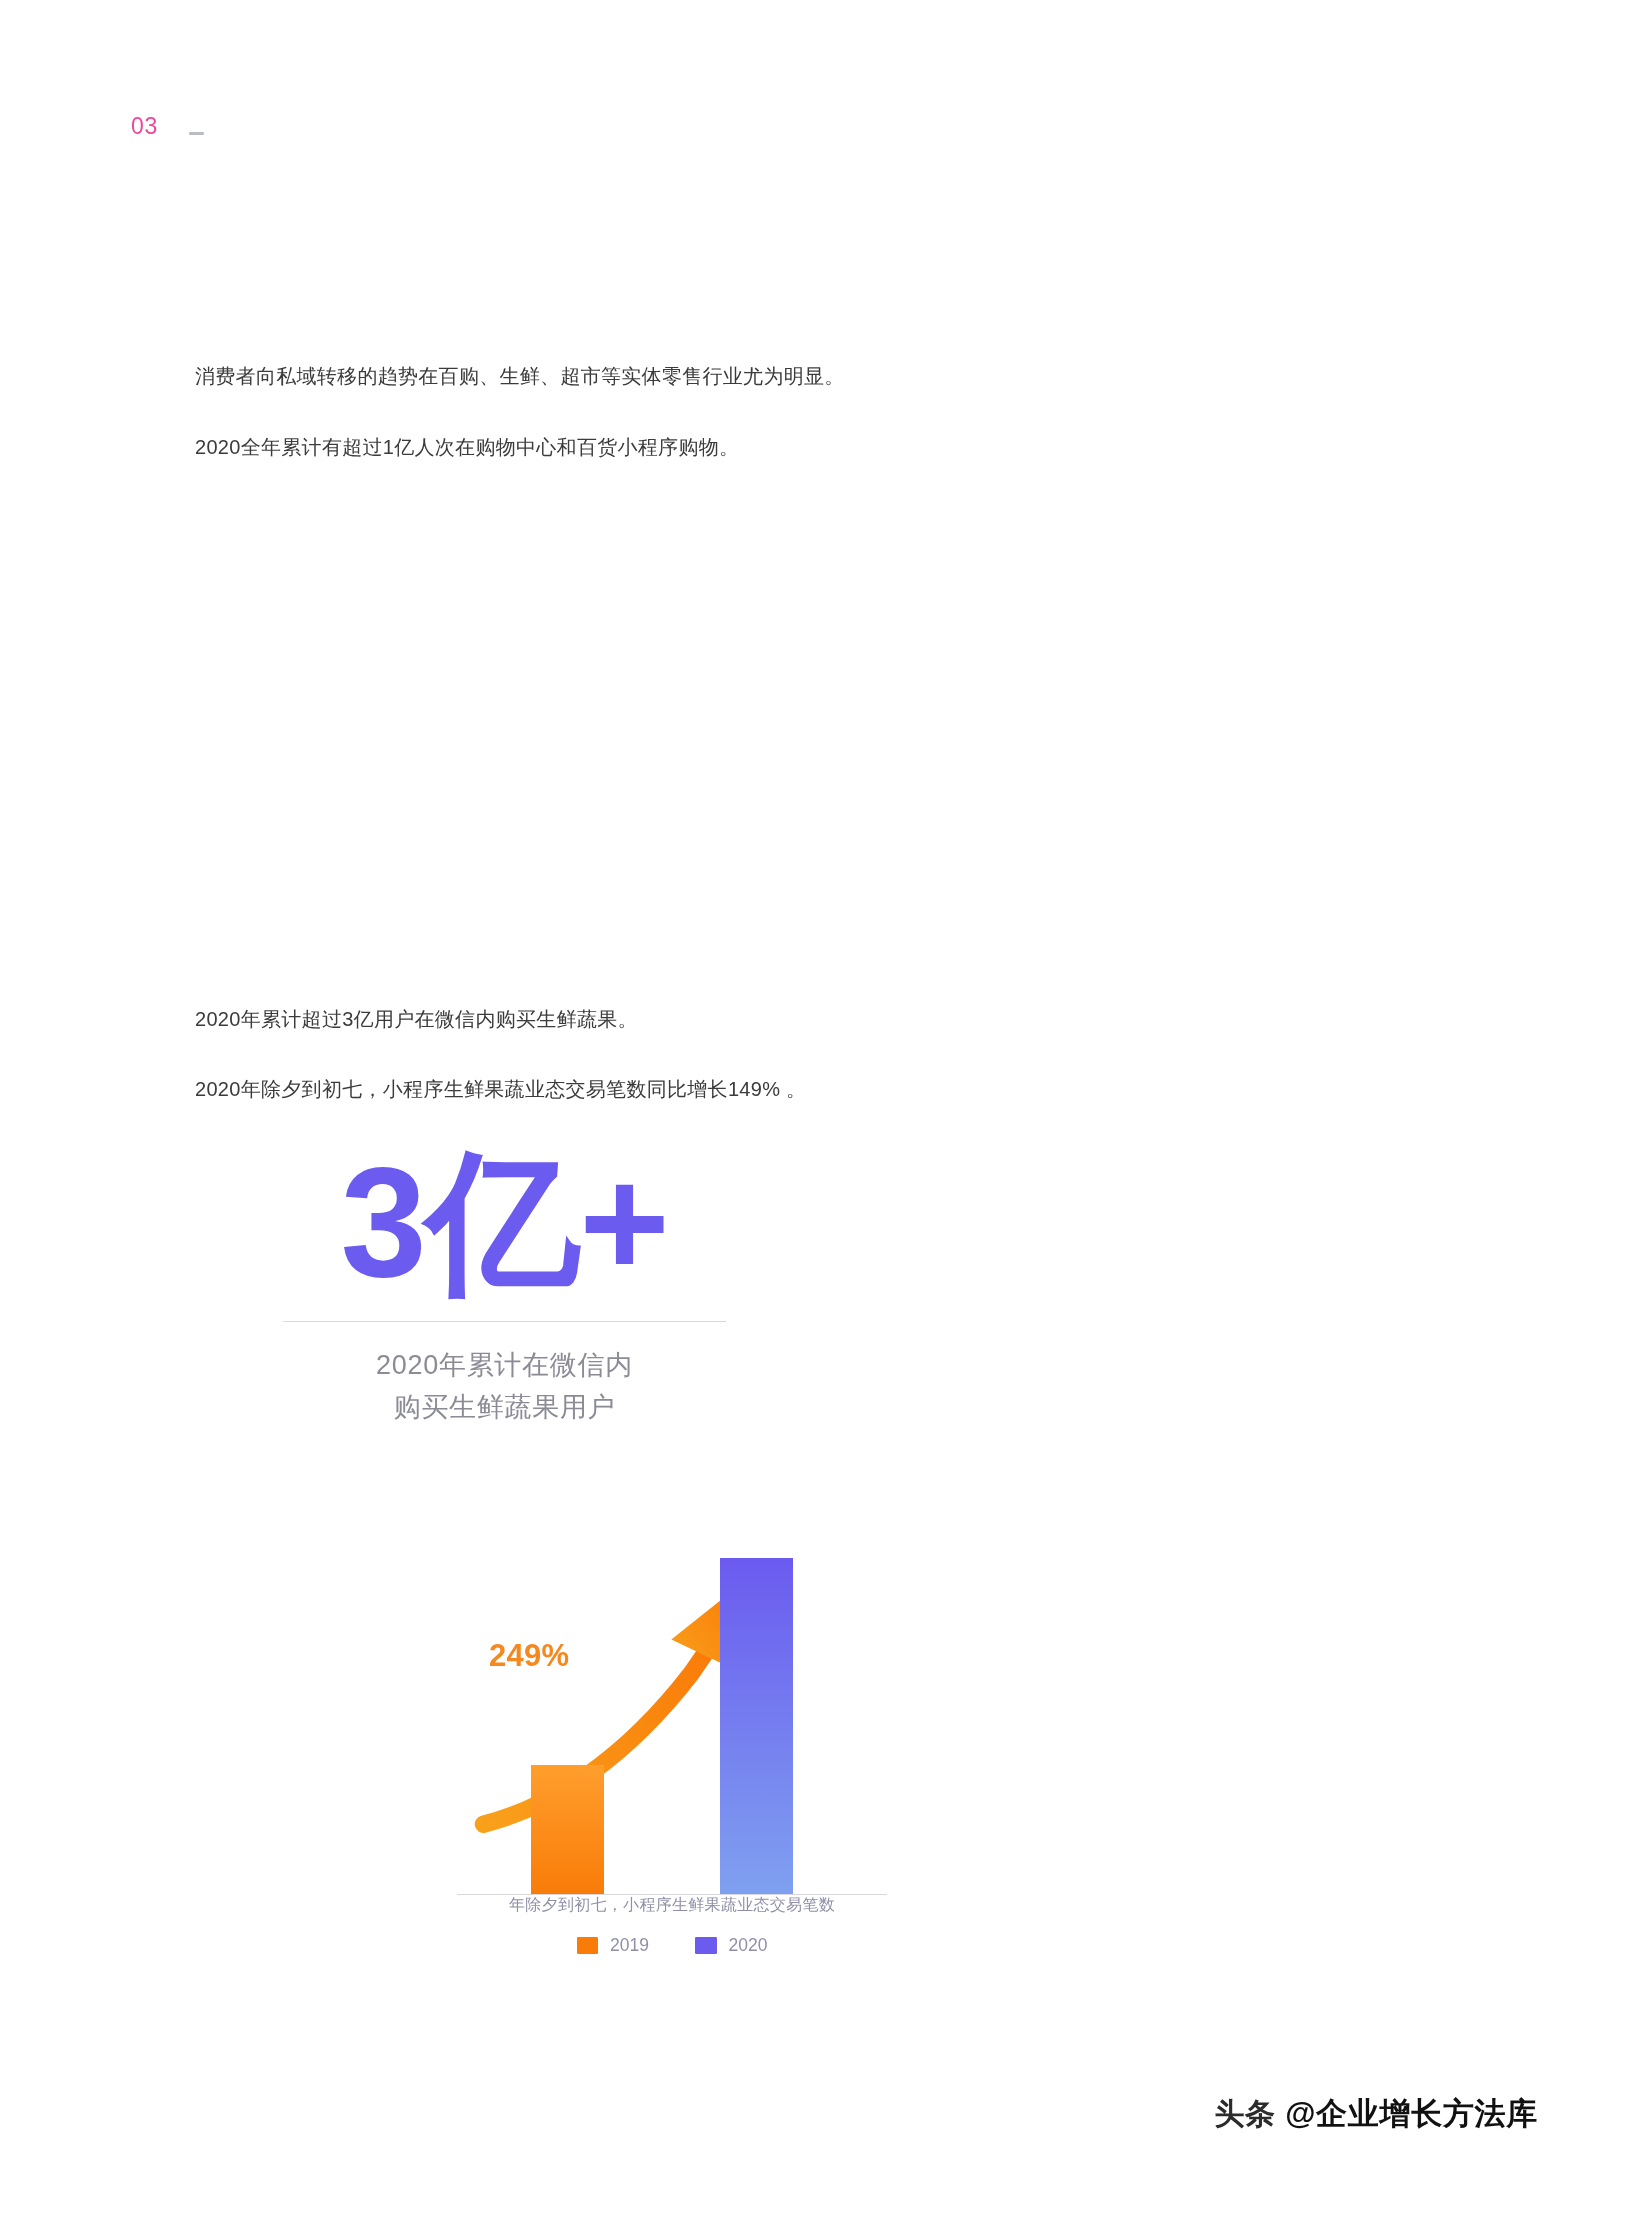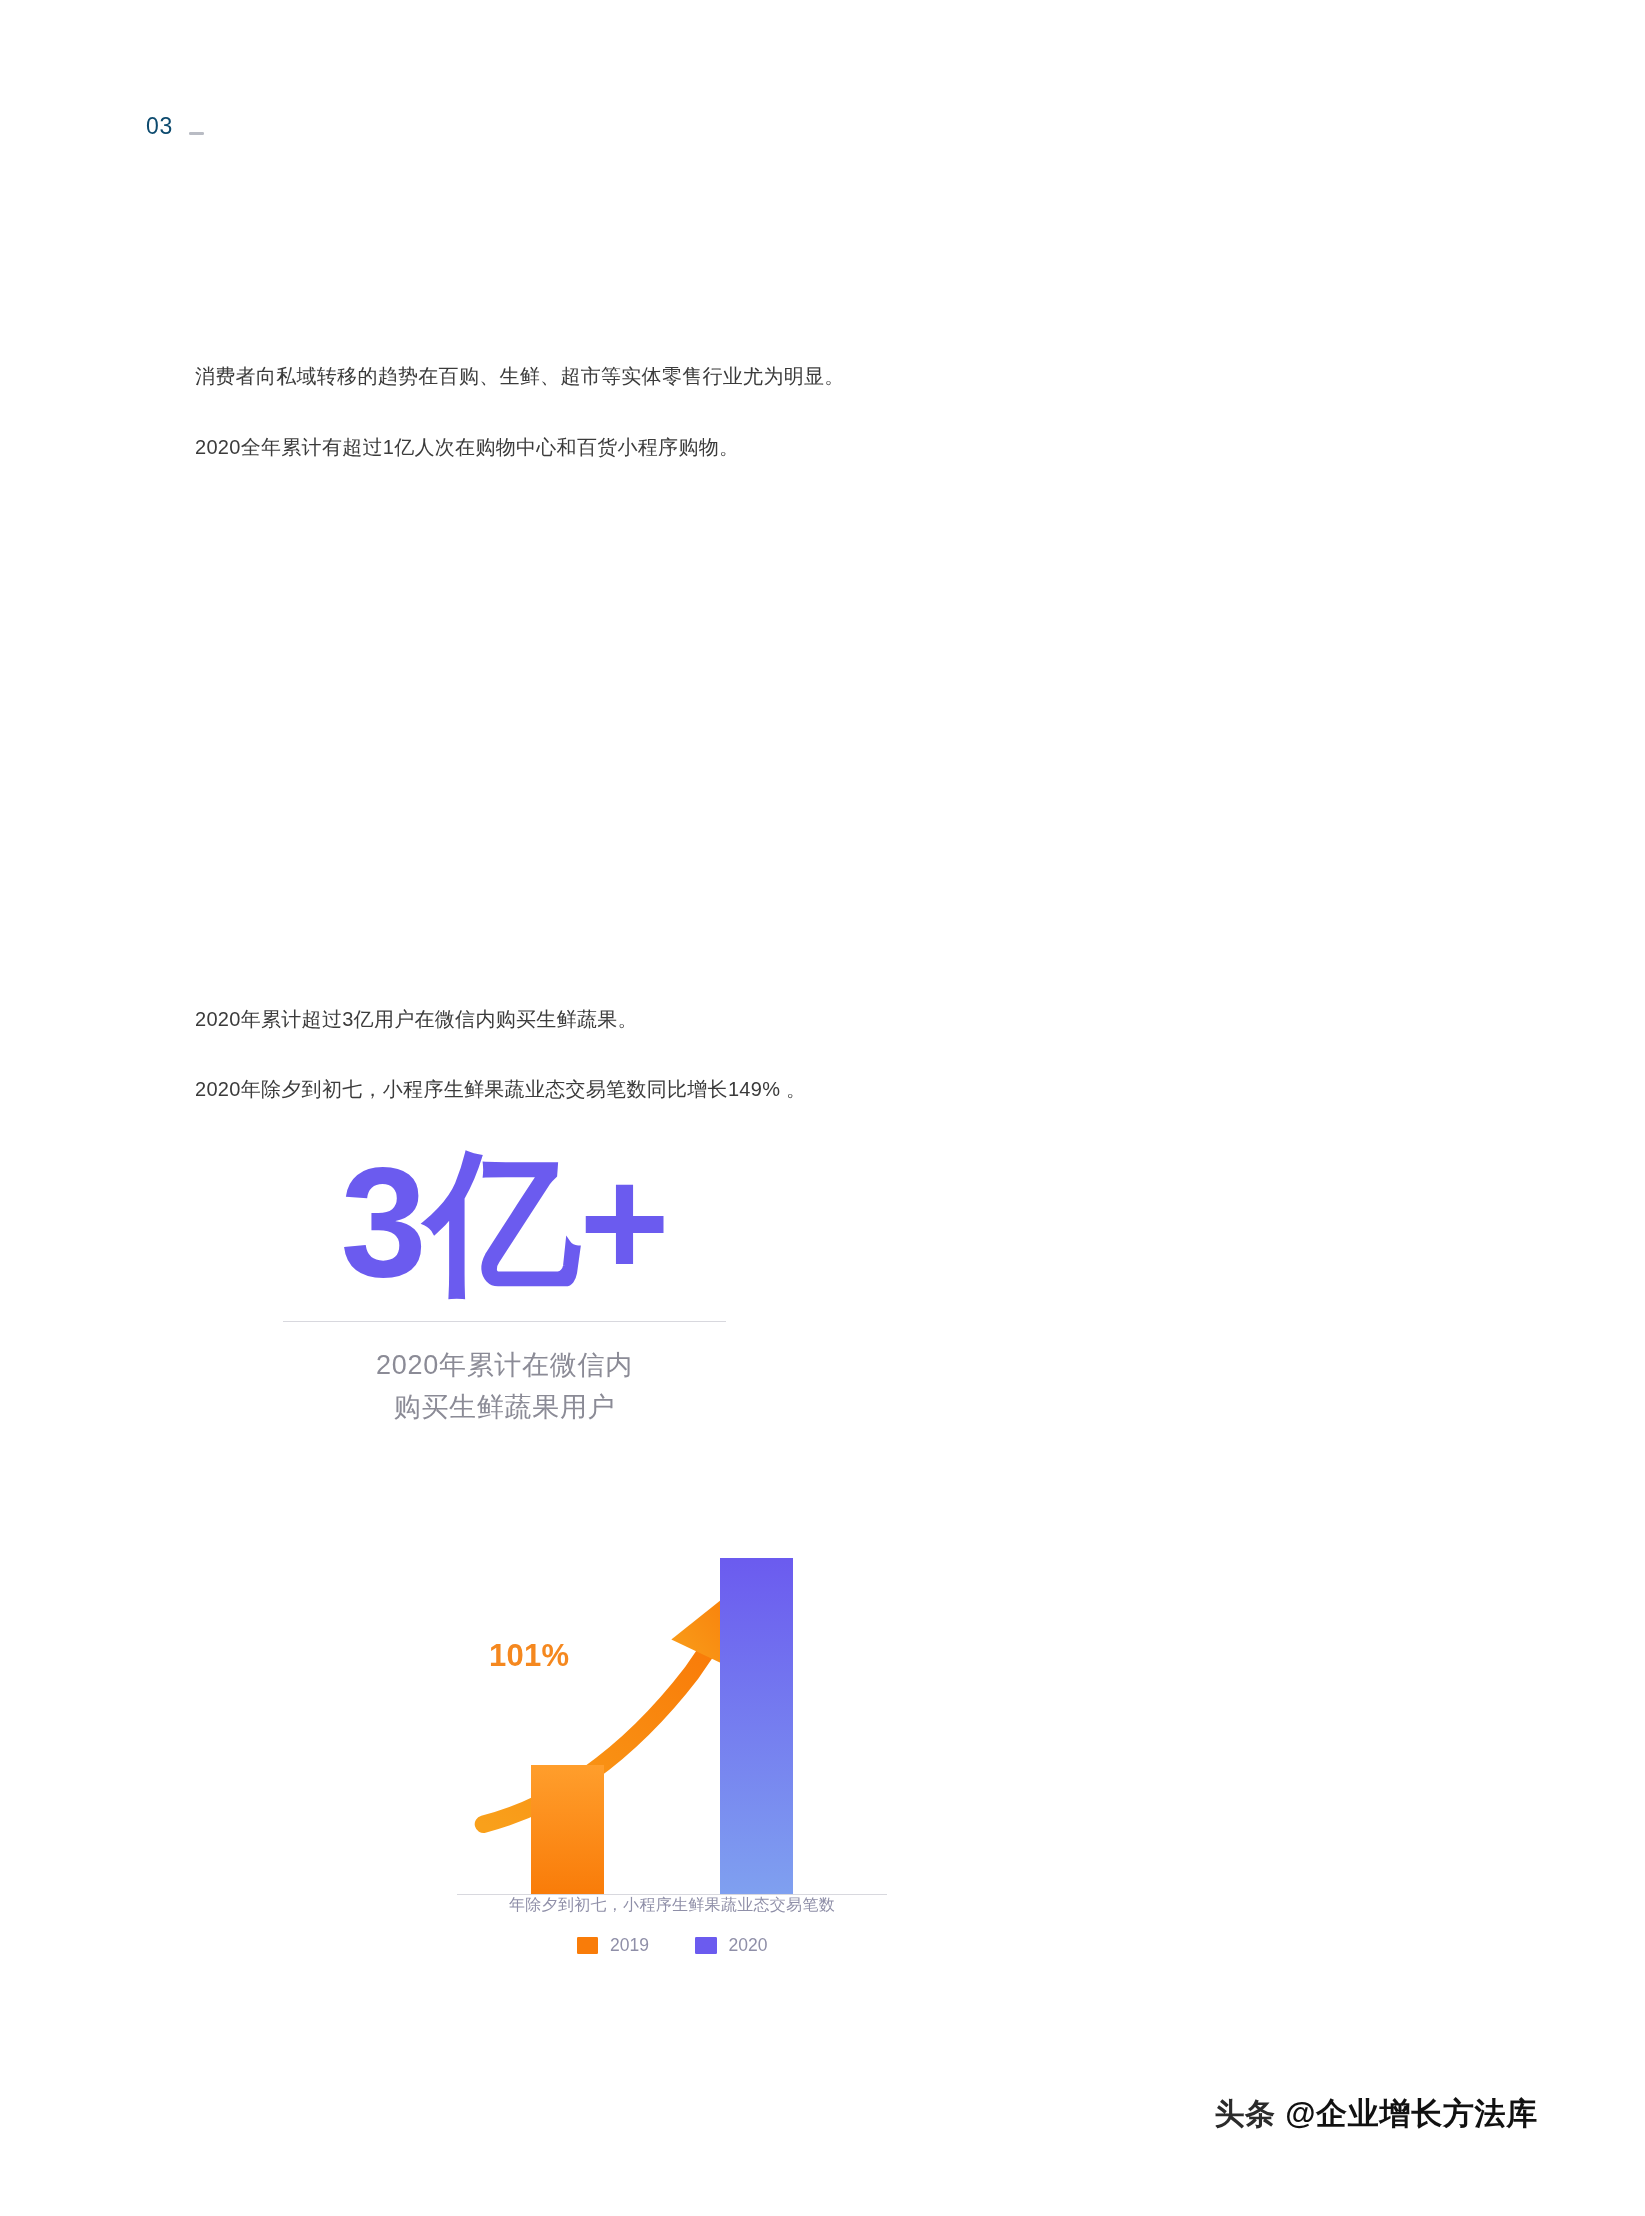--- a/index.html
+++ b/index.html
@@ -19,24 +19,24 @@
     position: absolute;
     left: 0; top: 0;
     width: 1645px;
     height: 2216px;
     background: #ffffff;
   }
 
   
   .page-number {
     position: absolute;
-    left: 146px;
+    left: 131px;
     top: 113px;
     font-size: 23px;
-    color: #0c4a6e;
+    color: #ec4899;
     letter-spacing: 0.7px;
     font-family: "Liberation Sans", sans-serif;
   }
   .page-number-dash {
     position: absolute;
     left: 189px;
     top: 132px;
     width: 15px;
     height: 3.4px;
     background: #b9bcc4;
@@ -233,21 +233,21 @@
       <defs>
         <linearGradient id="arrowGrad" x1="0" y1="1" x2="1" y2="0">
           <stop offset="0%" stop-color="#f9a01b"></stop>
           <stop offset="100%" stop-color="#f97c09"></stop>
         </linearGradient>
       </defs>
       <path d="M20 395 C 120 370, 230 300, 330 170 L 352 138" fill="none" stroke="url(#arrowGrad)" stroke-width="26" stroke-linecap="round"></path>
       <path d="M300 120 L 400 40 L 395 165 Z" fill="url(#arrowGrad)"></path>
     </svg>
 
-    <div class="growth-label">101%</div>
+    <div class="growth-label">249%</div>
 
     <div class="bar bar-2019"></div>
     <div class="bar bar-2020"></div>
     <div class="chart-baseline"></div>
 
     <div class="chart-xlabel">年除夕到初七，小程序生鲜果蔬业态交易笔数</div>
 
     <div class="legend">
       <div class="legend-item">
         <span class="legend-swatch orange"></span>

